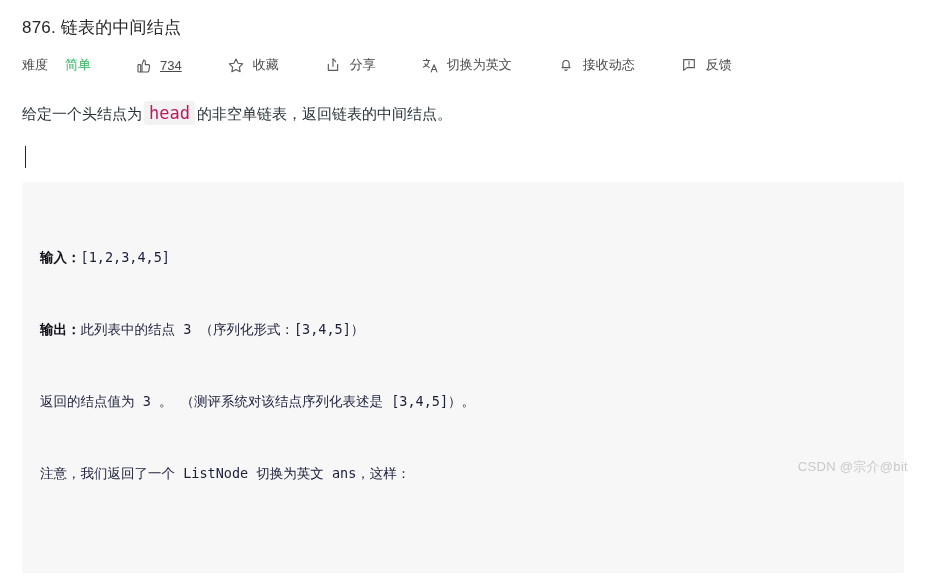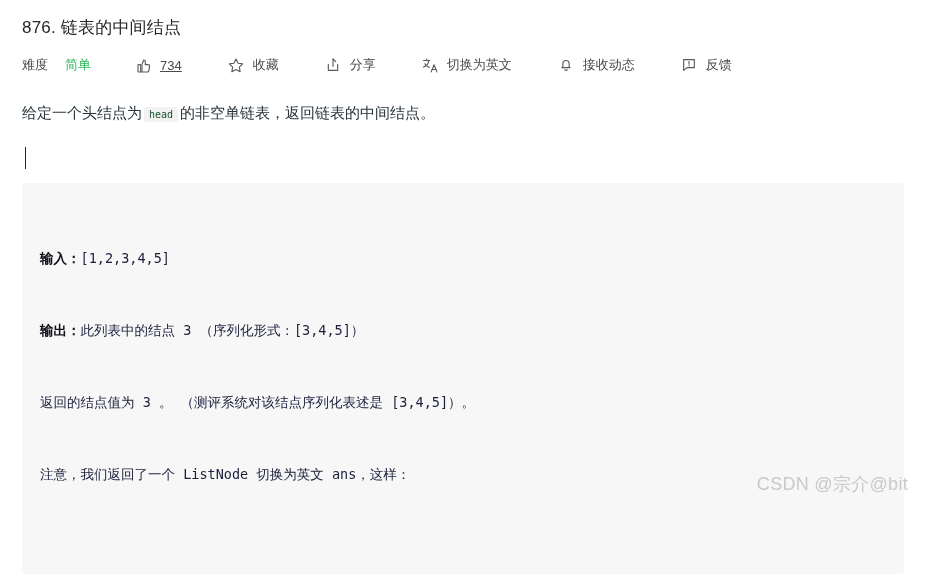--- a/index.html
+++ b/index.html
@@ -74,23 +74,23 @@
     font-size: 15px;
     line-height: 26px;
     color: #263238;
     margin: 0;
   }
   .desc-1 { margin-top: 26px; }
   .desc-2 { margin-top: 19px; }
 
   code.inline {
     font-family: "DejaVu Sans Mono", "Liberation Mono", monospace;
-    font-size: 10px;
+    font-size: 17px;
     background: #f2f2f2;
-    color: #14532d;
+    color: #be185d;
     border-radius: 3px;
     padding: 2px 5px;
     margin: 0 2px;
   }
 
   
   .caret-line {
     width: 1px;
     height: 22px;
     background: #262626;
@@ -118,22 +118,22 @@
     white-space: pre-wrap;
     word-break: break-word;
   }
   .code-line { display: block; }
   .code-line b { font-weight: bold; color: #10101a; }
 
   
   .watermark {
     position: absolute;
     right: 18px;
-    bottom: 4px;
-    font-size: 18px;
+    bottom: 24px;
+    font-size: 13px;
     color: #c9c9c9;
     letter-spacing: 0.3px;
     user-select: none;
   }
 </style>
 </head>
 <body>
 
 <div class="page">
 

